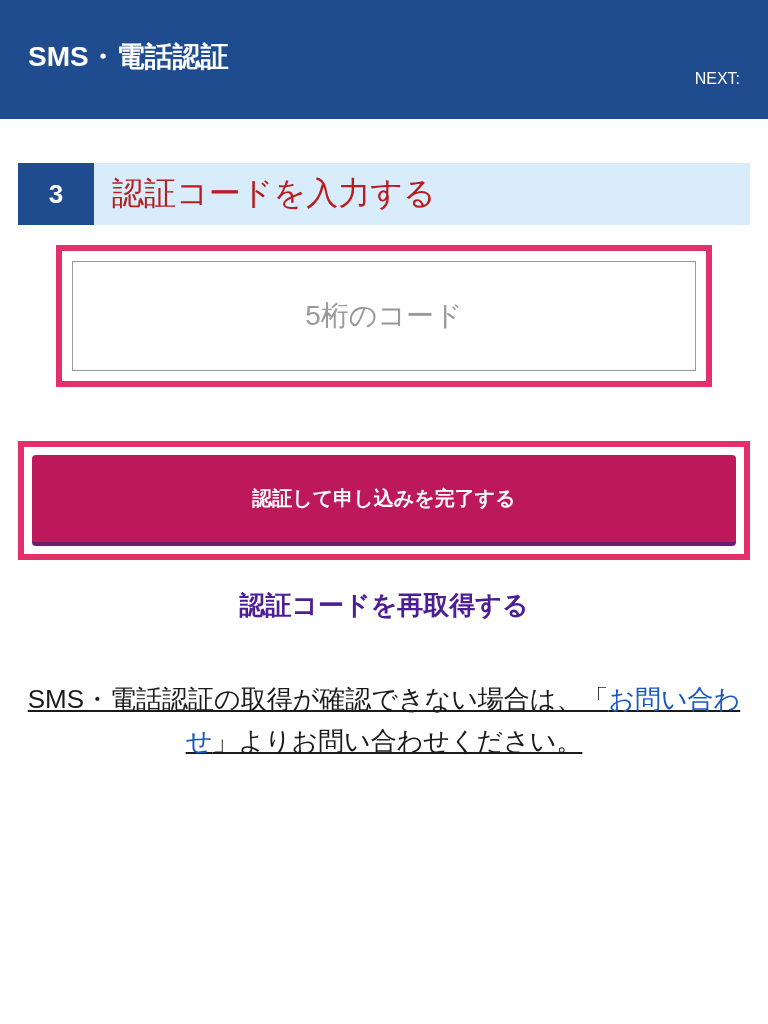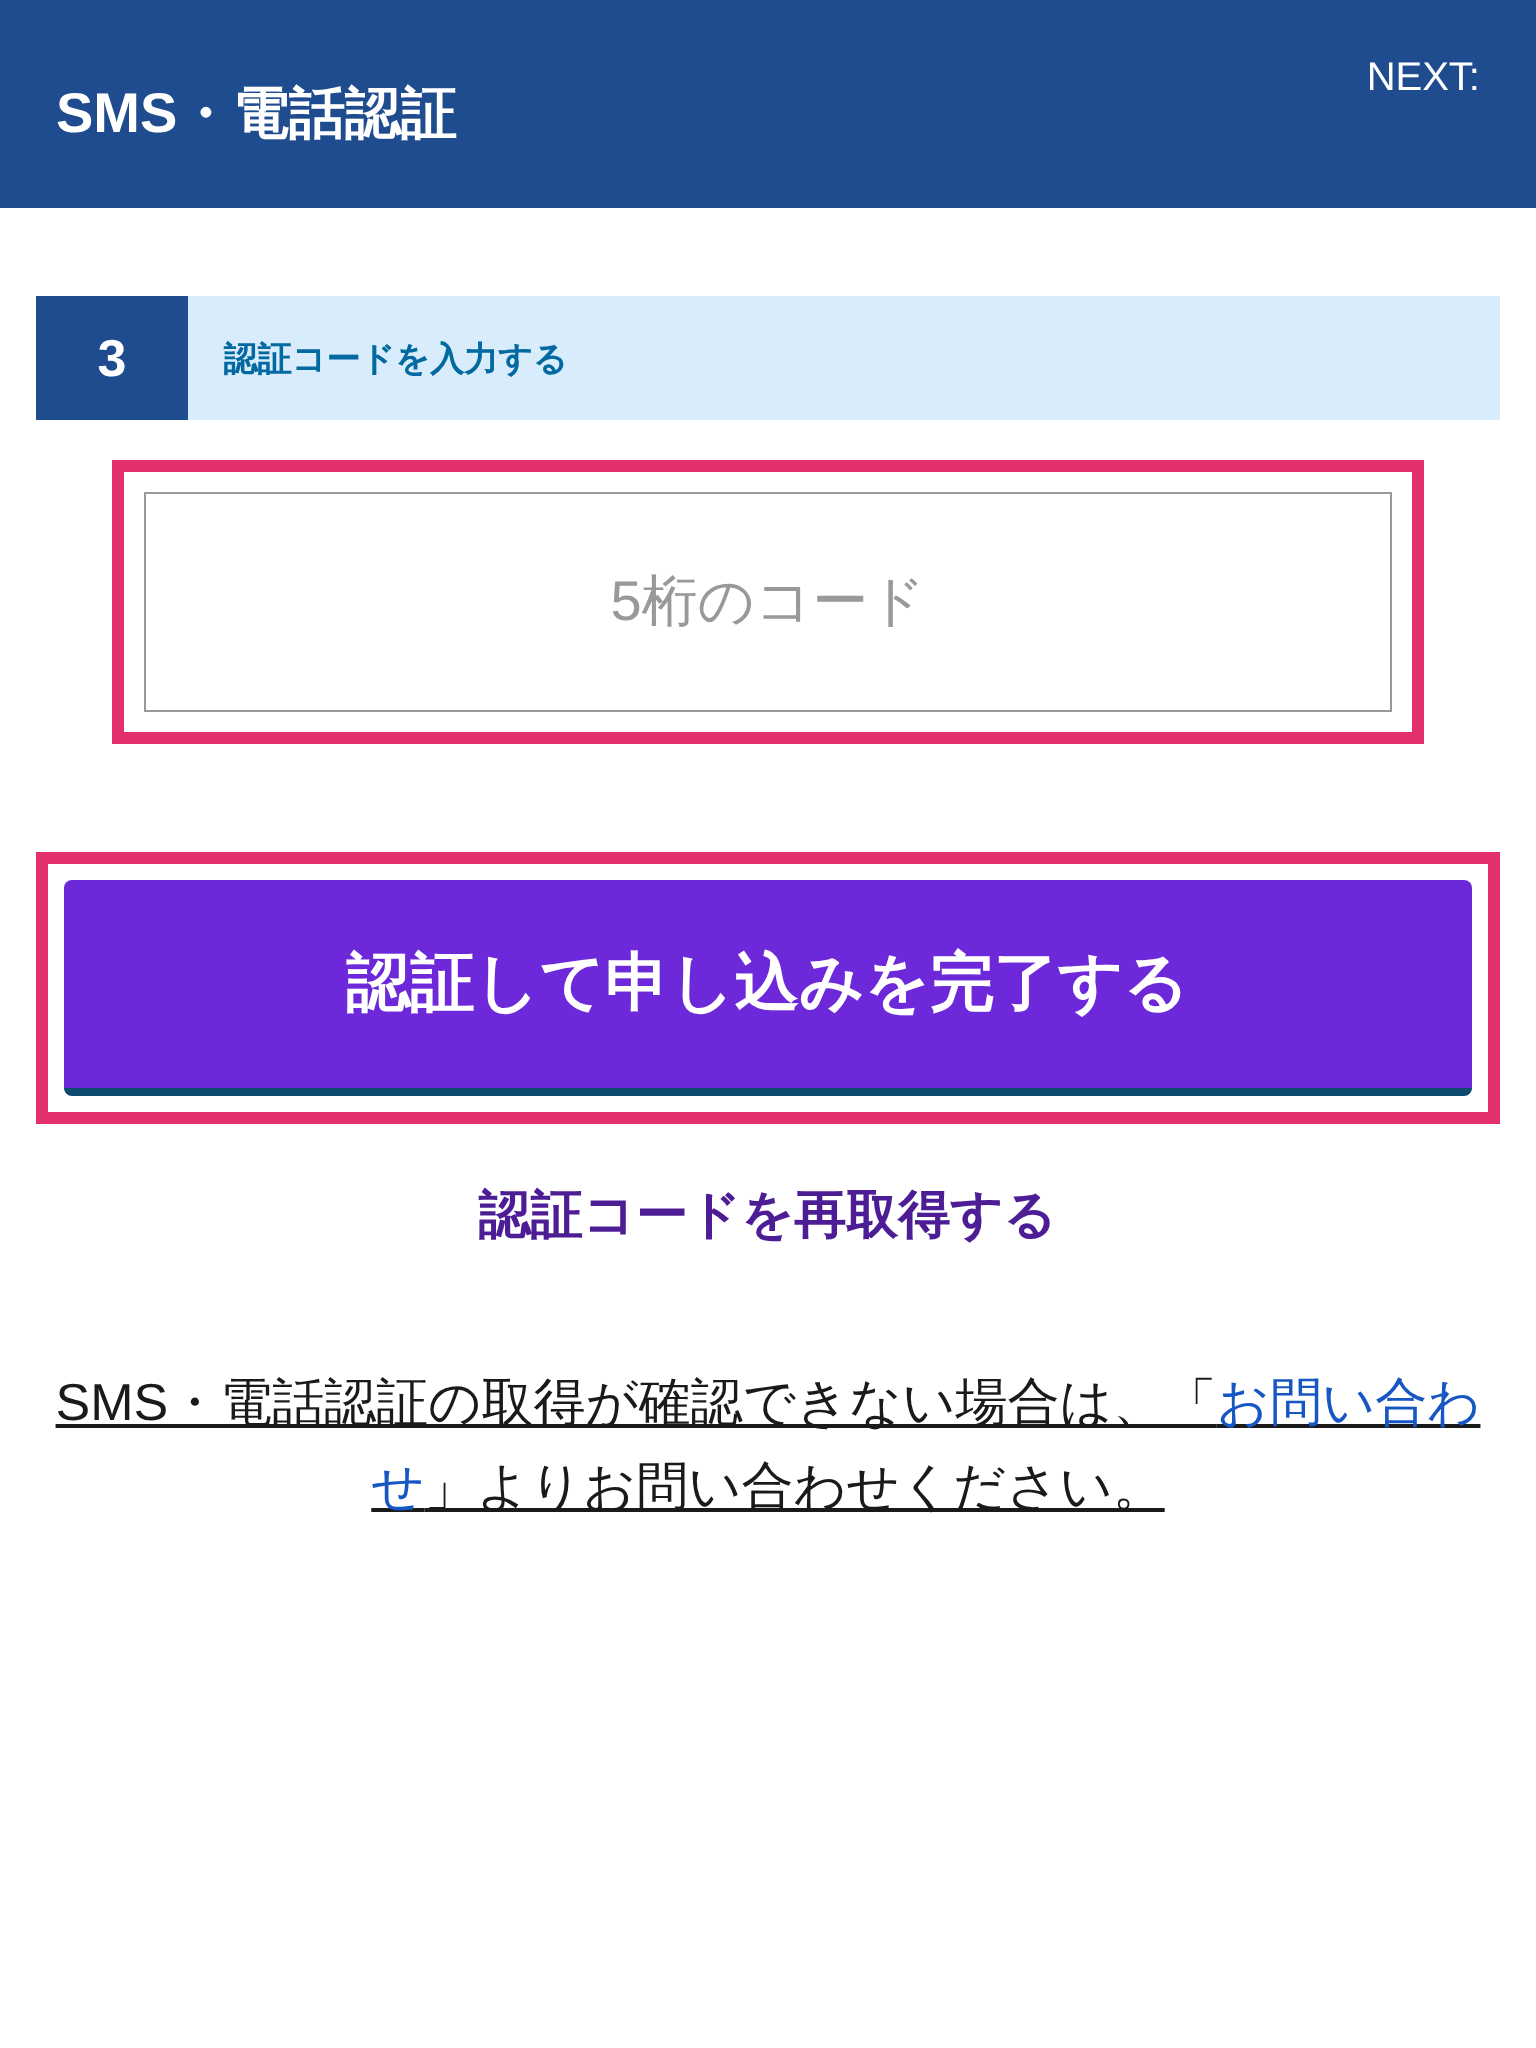--- a/index.html
+++ b/index.html
@@ -21,43 +21,44 @@
       align-items: flex-start;
       padding: 24px 28px 28px 28px;
     }
     .header-left {
       font-size: 28px;
       font-weight: bold;
       padding-top: 14px;
     }
     .header-right {
       text-align: right;
-      font-size: 20px;
+      font-size: 16px;
       line-height: 1.5;
+      margin-top: 43px;
     }
     .step-bar {
       display: flex;
       margin: 44px 18px 0 18px;
     }
     .step-number {
       background: #1e4c8f;
       color: #ffffff;
       font-size: 26px;
       font-weight: bold;
       width: 76px;
       height: 62px;
       display: flex;
       align-items: center;
       justify-content: center;
     }
     .step-title {
       background: #d9ecfb;
-      color: #0369a1;
-      font-size: 17px;
-      font-weight: bold;
+      color: #b91c1c;
+      font-size: 32px;
+      font-weight: normal;
       flex: 1;
       display: flex;
       align-items: center;
       padding-left: 18px;
     }
     .input-wrap {
       margin: 20px 56px 0 56px;
       border: 6px solid #e2306b;
       padding: 10px;
     }
@@ -73,25 +74,25 @@
     .code-input::placeholder {
       color: #999999;
     }
     .submit-wrap {
       margin: 54px 18px 0 18px;
       border: 6px solid #e2306b;
       padding: 8px;
     }
     .submit-button {
       width: 100%;
-      background: #6d28d9;
+      background: #be185d;
       border: none;
-      border-bottom: 4px solid #0c4a6e;
+      border-bottom: 4px solid #701a75;
       color: #ffffff;
-      font-size: 32px;
+      font-size: 20px;
       font-weight: bold;
       padding: 30px 0;
       cursor: pointer;
       border-radius: 4px;
     }
     .resend-link {
       display: block;
       text-align: center;
       color: #4c1d95;
       font-size: 26px;

